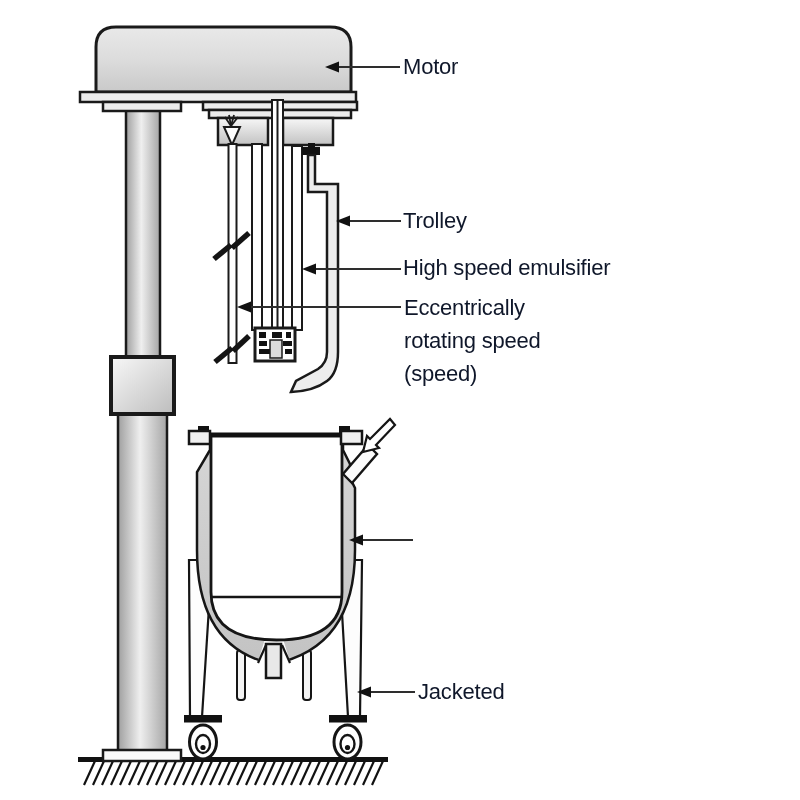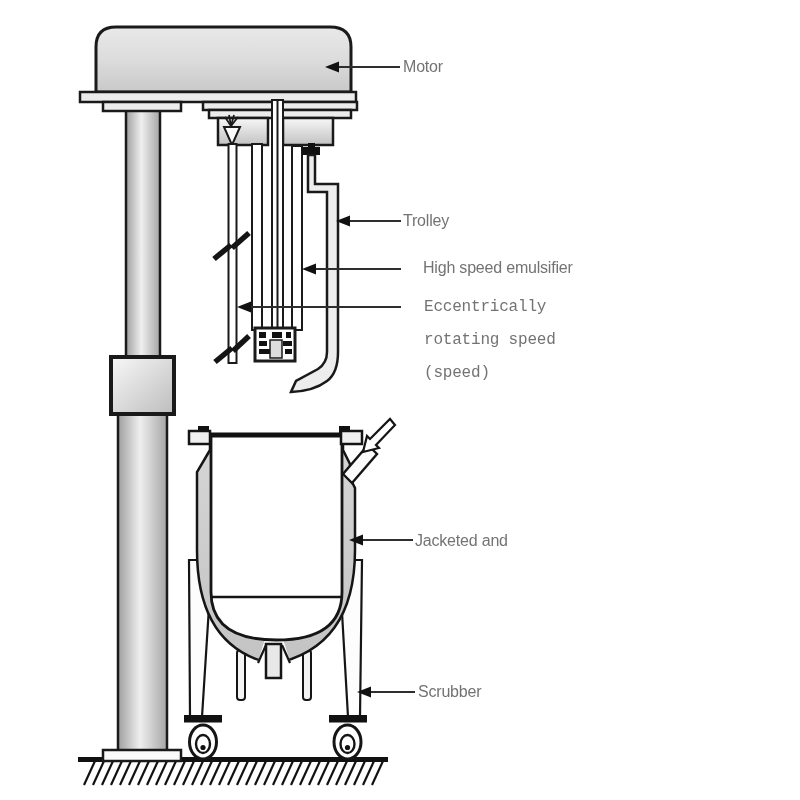--- a/index.html
+++ b/index.html
@@ -2,21 +2,21 @@
 <html><head>
 <meta charset="utf-8">
 <style>
   html,body{margin:0;padding:0;background:#ffffff;}
   #stage{
     position:relative;width:800px;height:800px;background:#ffffff;
     font-family:"Liberation Sans", sans-serif;overflow:hidden;
   }
   #drawing{position:absolute;left:0;top:0;}
   .lbl{
-    position:absolute;color:#737373;font-size:16px;line-height:26px;
+    position:absolute;color:#0f172a;font-size:22px;line-height:26px;
     letter-spacing:-0.2px;white-space:nowrap;
   }
   .lbl.multi{line-height:33px;}
 </style>
 </head>
 <body>
 
 <div id="stage">
 
 <svg id="drawing" width="800" height="800" viewBox="0 0 800 800" xmlns="http://www.w3.org/2000/svg">
@@ -205,24 +205,23 @@
     </g>
     <g>
       <line x1="362" y1="692" x2="415" y2="692"></line>
       <polygon points="357,692 371,686.5 371,697.5" fill="#111" stroke="none"></polygon>
     </g>
   </g>
 </svg>
 
 <div class="lbl" style="left:403px;top:54px;">Motor</div>
 <div class="lbl" style="left:403px;top:208px;">Trolley</div>
-<div class="lbl" style="left:403px;top:255px;margin-left:20px;">High speed emulsifier</div>
-<div class="lbl multi" style="left:424px;top:291px;font-family:Liberation Mono, monospace;">
+<div class="lbl" style="left:403px;top:255px;">High speed emulsifier</div>
+<div class="lbl multi" style="left:404px;top:291px;">
   <div>Eccentrically</div>
   <div>rotating speed</div>
   <div>(speed)</div>
 </div>
 <div class="lbl multi" style="left:415px;top:524px;">
-  <div>Jacketed and</div>
 </div>
-<div class="lbl" style="left:418px;top:679px;">Scrubber</div>
+<div class="lbl" style="left:418px;top:679px;">Jacketed</div>
 
 </div>
 
 </body></html>

